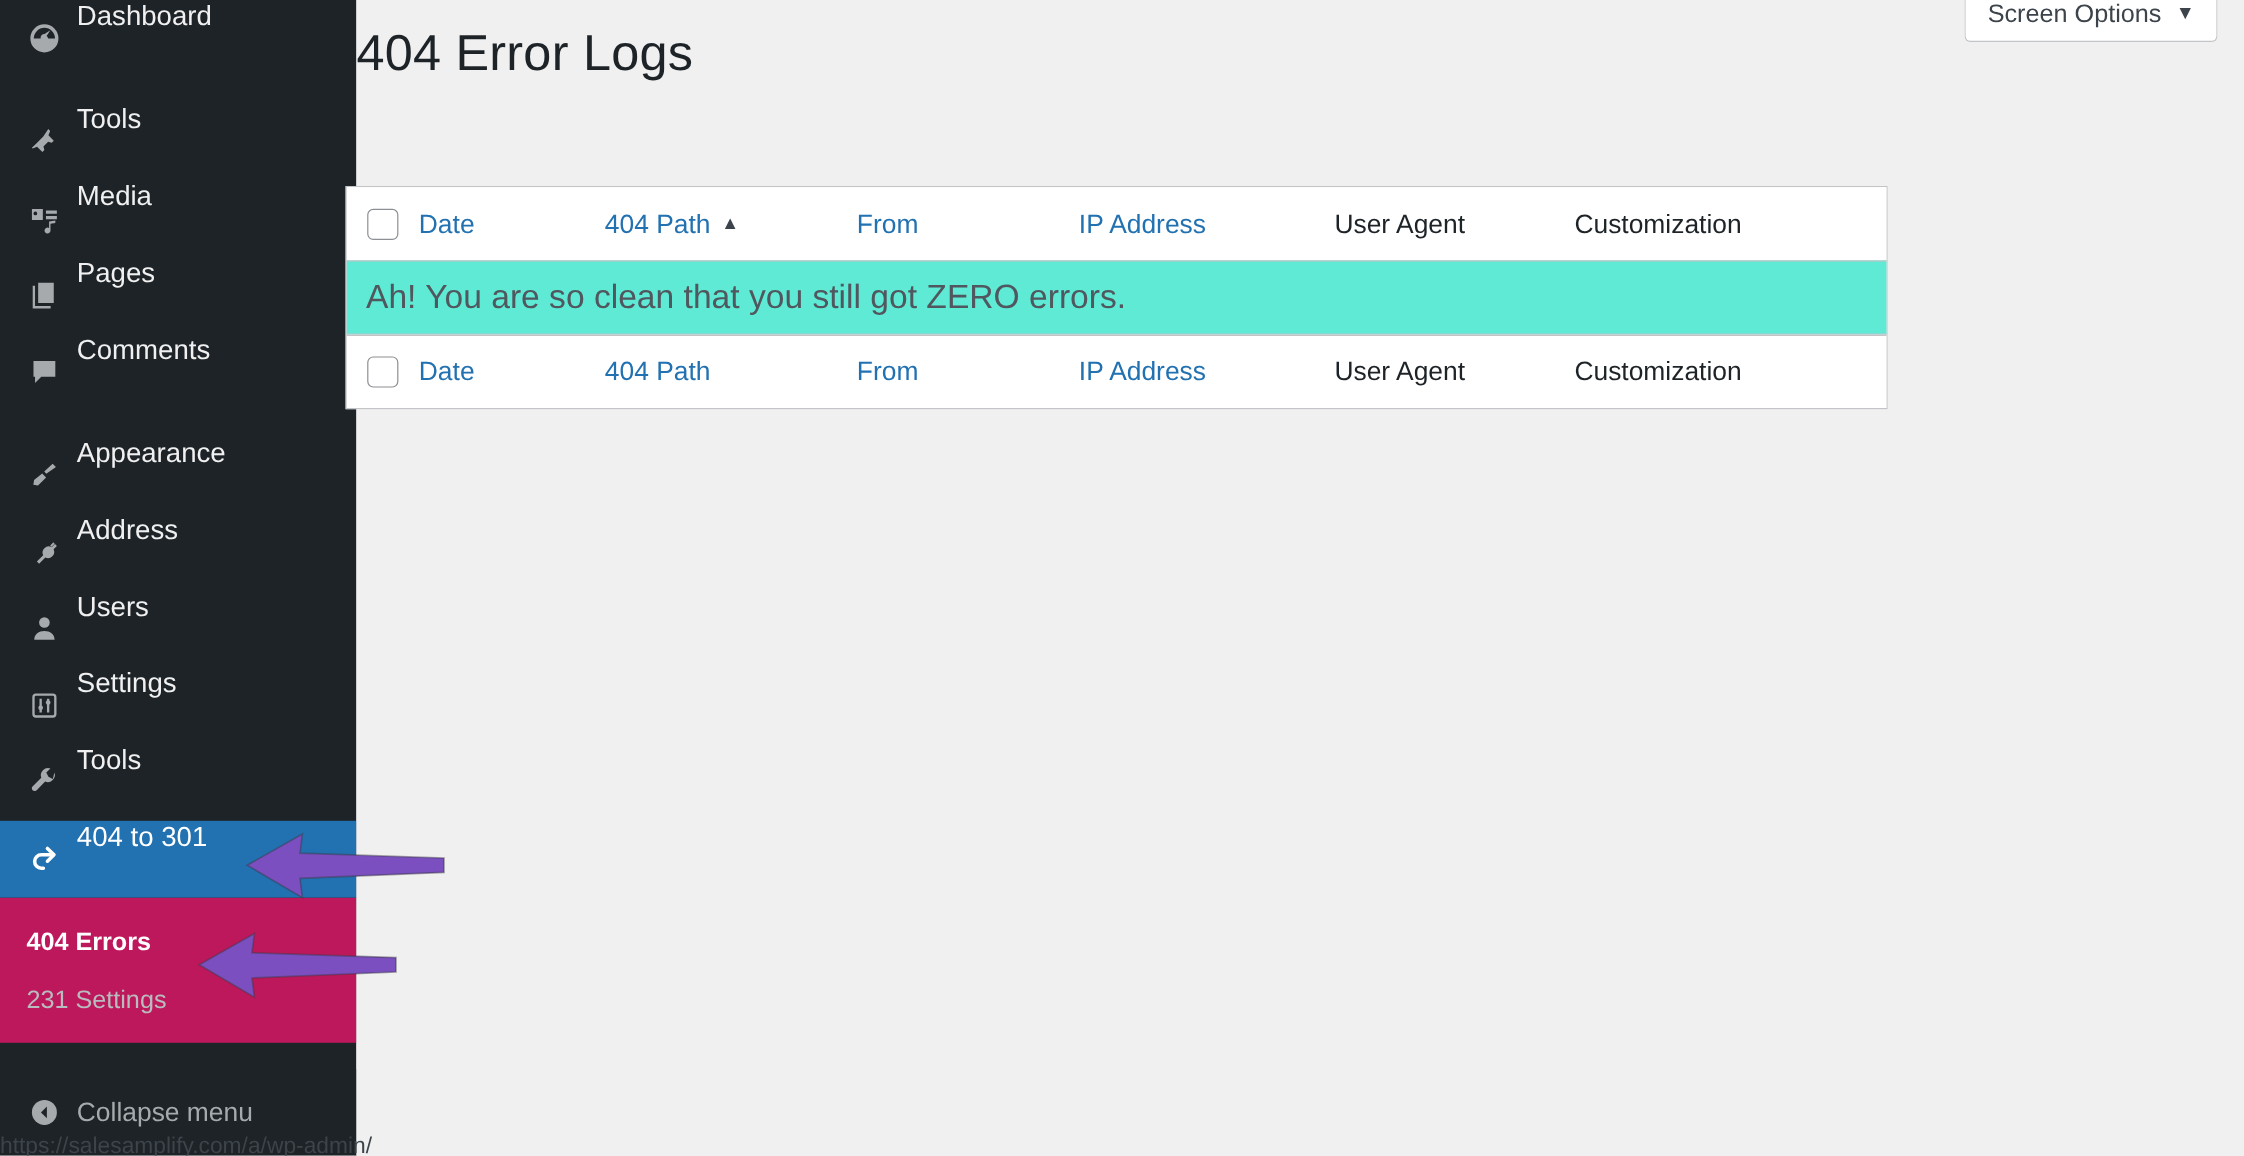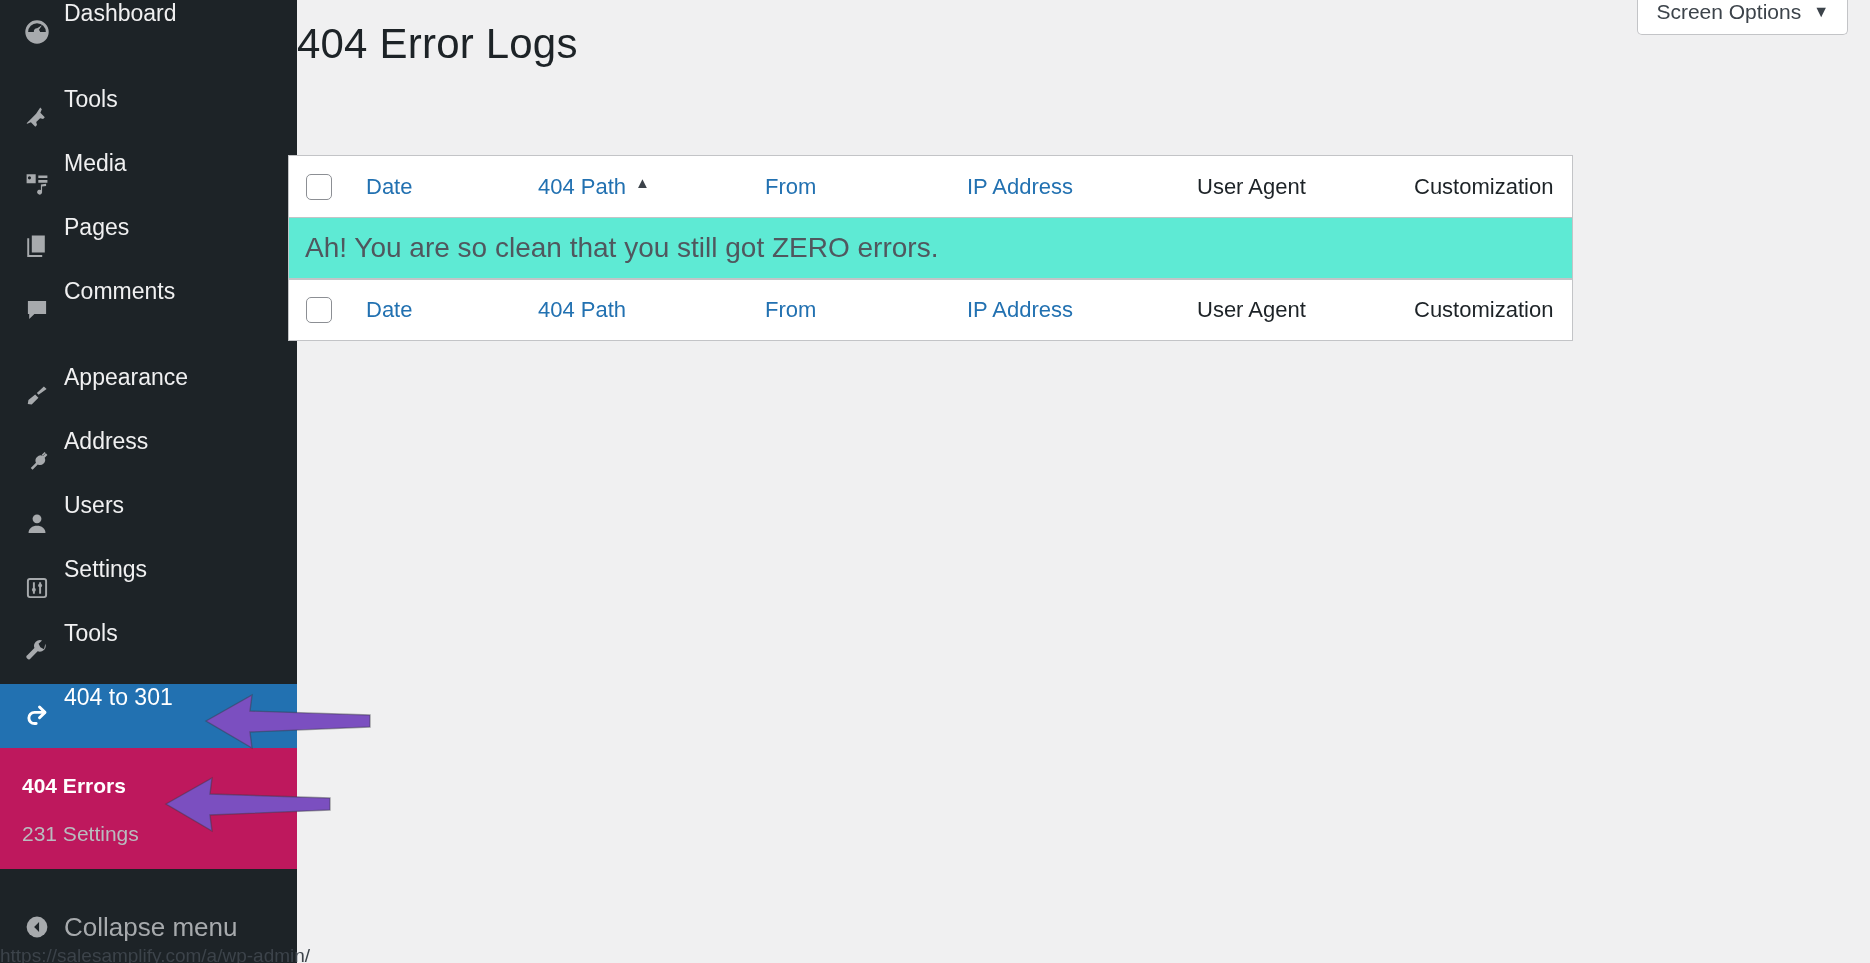--- a/index.html
+++ b/index.html
@@ -38,21 +38,21 @@
   .submenu-item {
     padding:8px 0 8px 22px;
     font-size:21px; color:#b9bcbf; line-height:1.5;
   }
   .submenu-item.current { color:#fff; font-weight:bold; }
 
   #collapse {
     margin-top:auto;
     display:flex; align-items:center;
     height:72px; padding-left:16px;
-    font-size:26px; color:#a7aaad;
+    font-size:22px; color:#a7aaad;
     background:#1d2327;
   }
   #collapse .menu-ico { color:#a7aaad; }
 
   
   #main { position:absolute; left:297px; top:0; right:0; bottom:0; background:#f0f0f1; }
 
   #screen-options {
     position:absolute; right:22px; top:-22px;
     background:#fff; border:1px solid #c3c4c7; border-top:none;
@@ -80,21 +80,21 @@
     height:62px; display:flex; align-items:center;
     background:#5eead4;
     border-top:1px solid #c3c4c7; border-bottom:1px solid #c3c4c7;
     padding-left:16px; font-size:28px; color:#50575e;
   }
   .cb-cell { width:60px; display:flex; justify-content:center; }
   .checkbox {
     width:26px; height:26px; border:1px solid #8c8f94;
     border-radius:5px; background:#fff;
   }
-  .th { font-size:22px; color:#2271b1; display:flex; align-items:flex-start; gap:9px;margin-left:17px; }
+  .th { font-size:22px; color:#2271b1; display:flex; align-items:center; gap:9px; }
   .th.plain { color:#1d2327; }
   .sort-arrow { font-size:15px; color:#3c434a; }
   .c-date { width:155px; }
   .c-path { width:210px; }
   .c-from { width:185px; }
   .c-ip   { width:213px; }
   .c-ua   { width:200px; }
   .c-cust { width:auto; }
 
   

